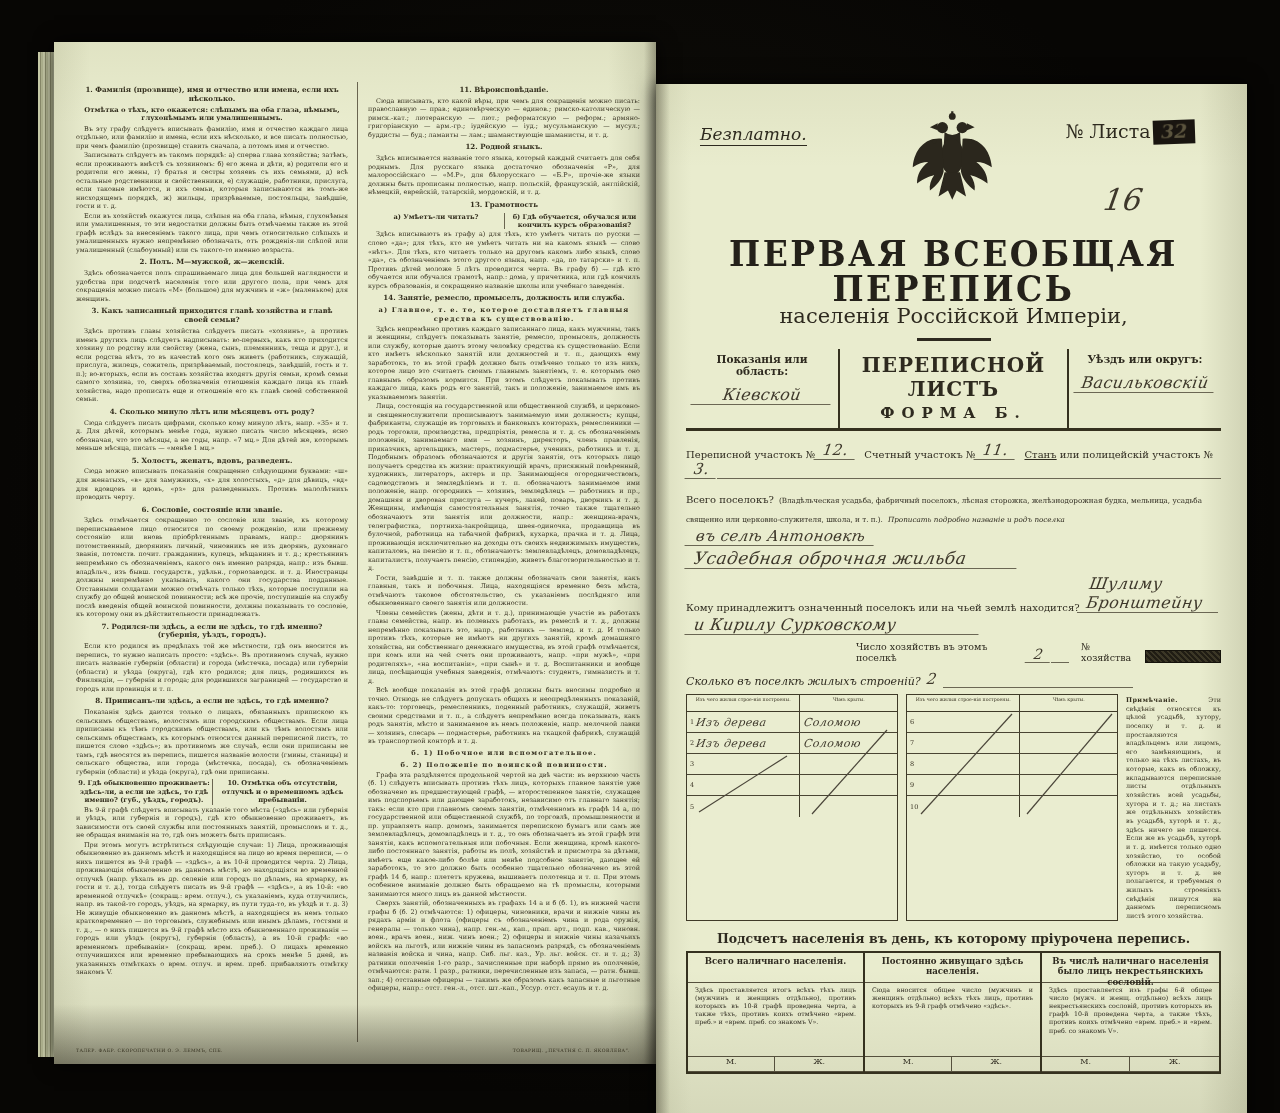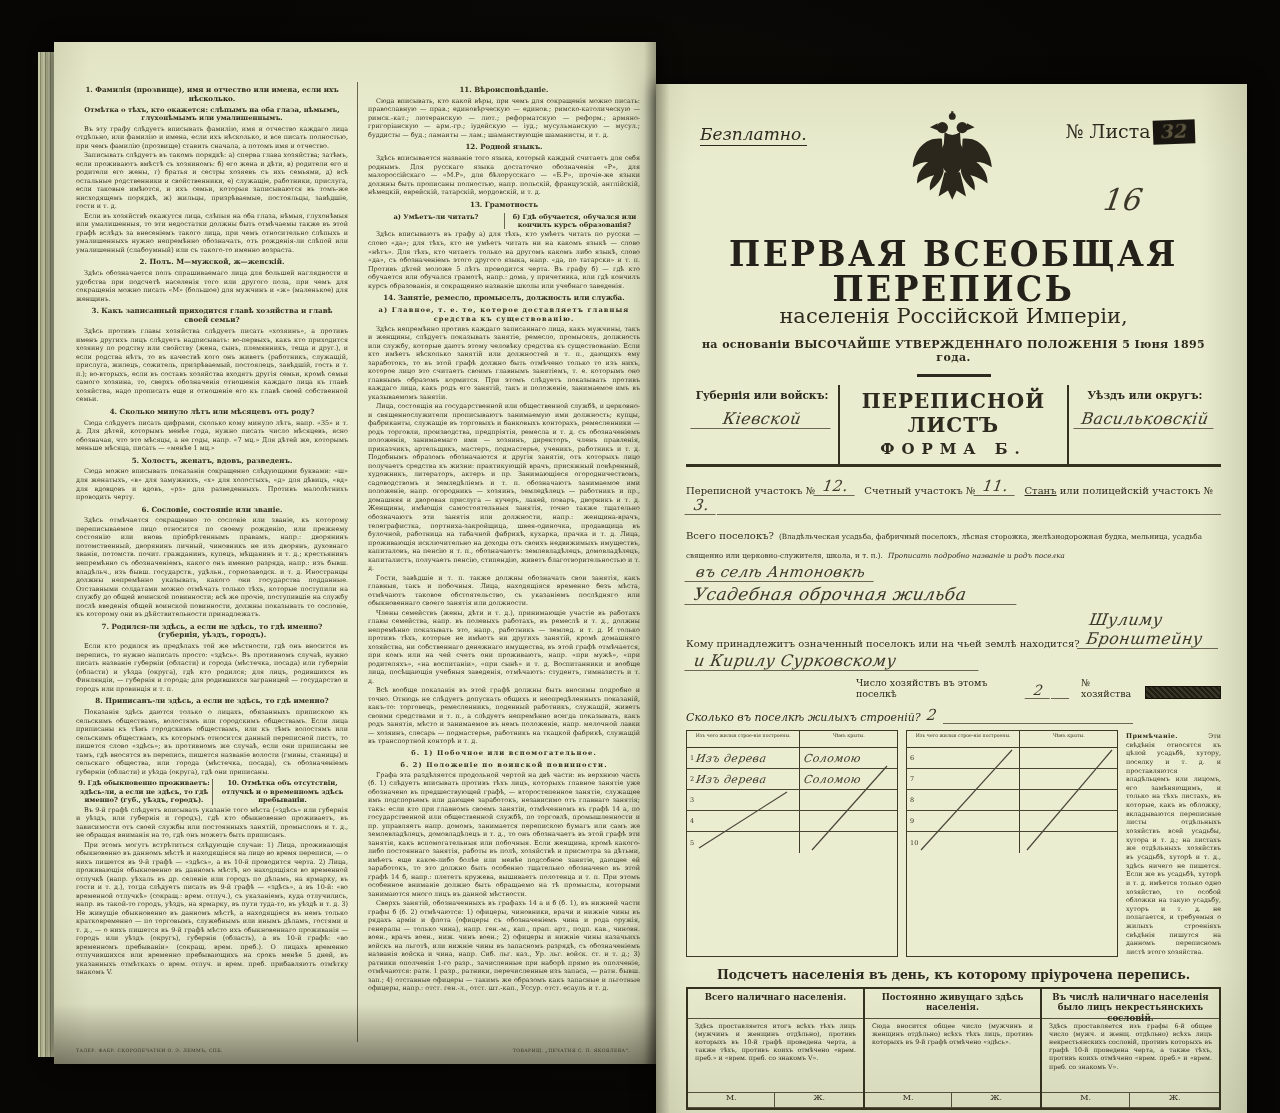--- a/index.html
+++ b/index.html
@@ -331,26 +331,25 @@
         </svg>
       </span>
       <span class="sheetno">
         <span>№ Листа</span><span class="smudge">32</span>
       </span>
       <span class="folio hw">16</span>
     </div>
 
     <div class="rp-title">ПЕРВАЯ ВСЕОБЩАЯ ПЕРЕПИСЬ</div>
     <div class="rp-sub">населенія Россійской Имперіи,</div>
-    <div class="rp-basis">на основаніи ВЫСОЧАЙШЕ УТВЕРЖДЕННАГО ПОЛОЖЕНІЯ 5 Іюня 1895 года.</div>
     <div class="rp-rule"></div>
 
     <div class="formbox">
       <div class="fb-cell fb-left">
-        <div class="fb-label">Губернія или войскъ:</div>
+        <div class="fb-label">Показанія или область:</div>
         <span class="fb-hw hw">Кіевской</span>
       </div>
       <div class="fb-cell fb-mid">
         <div class="fb-t1">ПЕРЕПИСНОЙ ЛИСТЪ</div>
         <div class="fb-t2">ФОРМА Б.</div>
       </div>
       <div class="fb-cell fb-right">
         <div class="fb-label">Уѣздъ или округъ:</div>
         <span class="fb-hw hw">Васильковскій</span>
       </div>

